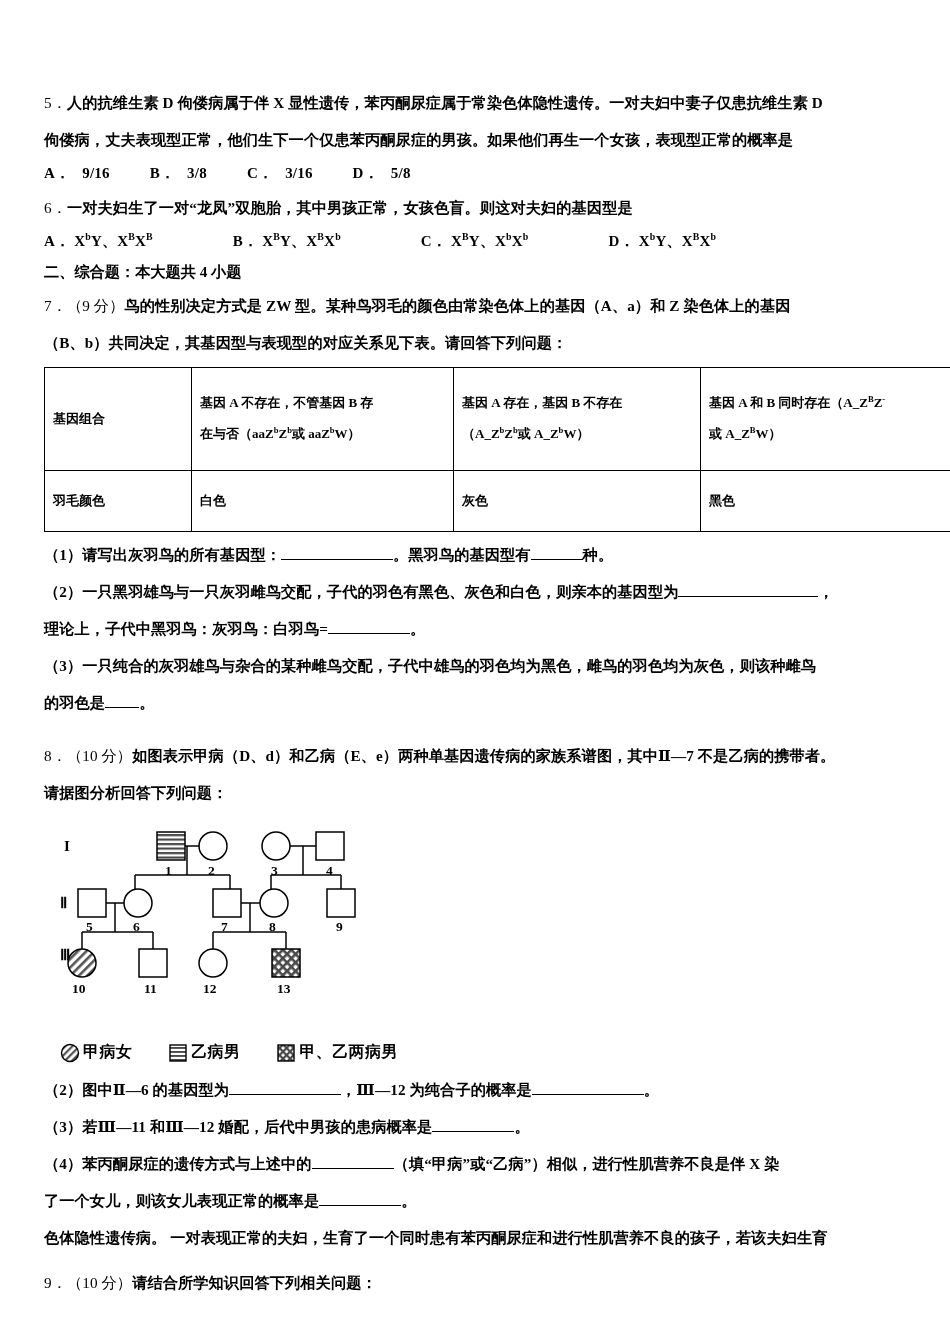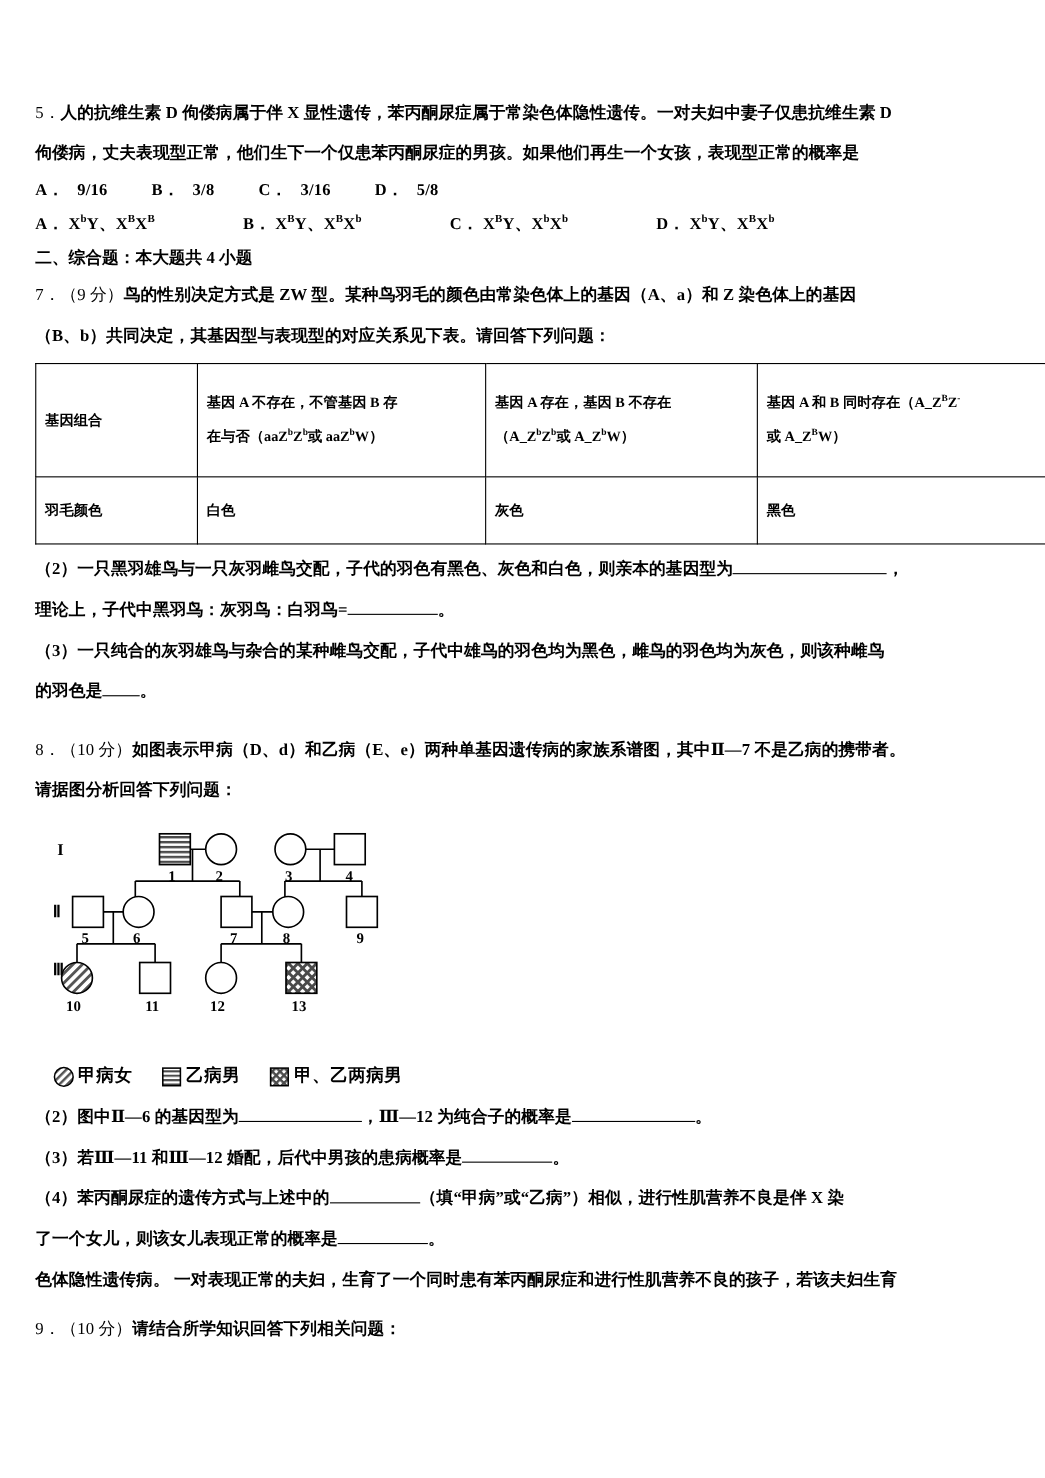--- a/index.html
+++ b/index.html
@@ -17,21 +17,21 @@
   }
   .page {
     position: relative;
     width: 950px;
     height: 1344px;
     padding: 0;
     box-sizing: border-box;
   }
   .content {
     position: absolute;
-    left: 32px;
+    left: 44px;
     top: 84px;
     width: 860px;
   }
 
   
   .q-line {
     font-size: 15.2px;
     line-height: 37px;
     letter-spacing: 0.1px;
     white-space: normal;
@@ -88,21 +88,21 @@
     position: relative;
     width: 430px;
     height: 215px;
     margin: 14px 0 2px 14px;
   }
   .pedigree svg { display:block; }
   .legend-row {
     margin: 2px 0 0 16px;
     display: flex;
     align-items: center;
-    gap: 4px;
+    gap: 14px;
     font-size: 16px;
     font-weight: bold;
   }
   .legend-item { display:flex; align-items:center; margin-right: 22px; }
   .legend-item .lg-label { margin-left: 3px; letter-spacing: 0.4px; }
 
   .spacer-8 { height: 16px; }
   .spacer-4 { height: 8px; }
 </style>
 </head>
@@ -110,20 +110,21 @@
 
 <div class="page">
  <div class="content">
 
   <div class="q-line"><span class="q-num">5．</span><span>人的抗维生素 D 佝偻病属于伴 X 显性遗传，苯丙酮尿症属于常染色体隐性遗传。一对夫妇中妻子仅患抗维生素 D</span></div>
   <div class="q-line">佝偻病，丈夫表现型正常，他们生下一个仅患苯丙酮尿症的男孩。如果他们再生一个女孩，表现型正常的概率是</div>
   <div class="opts">
     <span>A．</span><span class="sp1"></span><span>9/16</span><span class="sp2"></span><span>B．</span><span class="sp1"></span><span>3/8</span><span class="sp2"></span><span>C．</span><span class="sp1"></span><span>3/16</span><span class="sp2"></span><span>D．</span><span class="sp1"></span><span>5/8</span>
   </div>
 
+  <div class="q-line"><span class="q-num">6．</span><span>一对夫妇生了一对“龙凤”双胞胎，其中男孩正常，女孩色盲。则这对夫妇的基因型是</span></div>
   <div class="opts">
     <span><span>A．</span>&nbsp;X<sup>b</sup>Y、X<sup>B</sup>X<sup>B</sup></span><span class="sp2"></span><span class="sp2"></span><span><span>B．</span>&nbsp;X<sup>B</sup>Y、X<sup>B</sup>X<sup>b</sup></span><span class="sp2"></span><span class="sp2"></span><span><span>C．</span>&nbsp;X<sup>B</sup>Y、X<sup>b</sup>X<sup>b</sup></span><span class="sp2"></span><span class="sp2"></span><span><span>D．</span>&nbsp;X<sup>b</sup>Y、X<sup>B</sup>X<sup>b</sup></span>
   </div>
 
   <div class="section-head">二、综合题：本大题共 4 小题</div>
 
   <div class="q-line"><span class="q-num">7．</span><span class="q-num">（9 分）</span><span>鸟的性别决定方式是 ZW 型。某种鸟羽毛的颜色由常染色体上的基因（A、a）和 Z 染色体上的基因</span></div>
   <div class="q-line">（B、b）共同决定，其基因型与表现型的对应关系见下表。请回答下列问题：</div>
 
   <table class="gene-table">
@@ -136,20 +137,21 @@
     </tr>
     <tr class="row-val">
       <td class="c0">羽毛颜色</td>
       <td class="c1">白色</td>
       <td class="c2">灰色</td>
       <td class="c3">黑色</td>
     </tr>
   </tbody>
       </table>
 
+  <div class="q-line"><span>（1）请写出灰羽鸟的所有基因型：</span><span class="blank-l"></span><span>。黑羽鸟的基因型有</span><span class="blank-s"></span><span>种。</span></div>
   <div class="q-line"><span>（2）一只黑羽雄鸟与一只灰羽雌鸟交配，子代的羽色有黑色、灰色和白色，则亲本的基因型为</span><span class="blank-xl"></span><span>，</span></div>
   <div class="q-line"><span>理论上，子代中黑羽鸟：灰羽鸟：白羽鸟=</span><span class="blank-m"></span><span>。</span></div>
   <div class="q-line">（3）一只纯合的灰羽雄鸟与杂合的某种雌鸟交配，子代中雄鸟的羽色均为黑色，雌鸟的羽色均为灰色，则该种雌鸟</div>
   <div class="q-line"><span>的羽色是</span><span class="blank-xs"></span><span>。</span></div>
 
   <div class="spacer-8"></div>
 
   <div class="q-line"><span class="q-num">8．</span><span class="q-num">（10 分）</span><span>如图表示甲病（D、d）和乙病（E、e）两种单基因遗传病的家族系谱图，其中Ⅱ—7 不是乙病的携带者。</span></div>
   <div class="q-line">请据图分析回答下列问题：</div>
 

